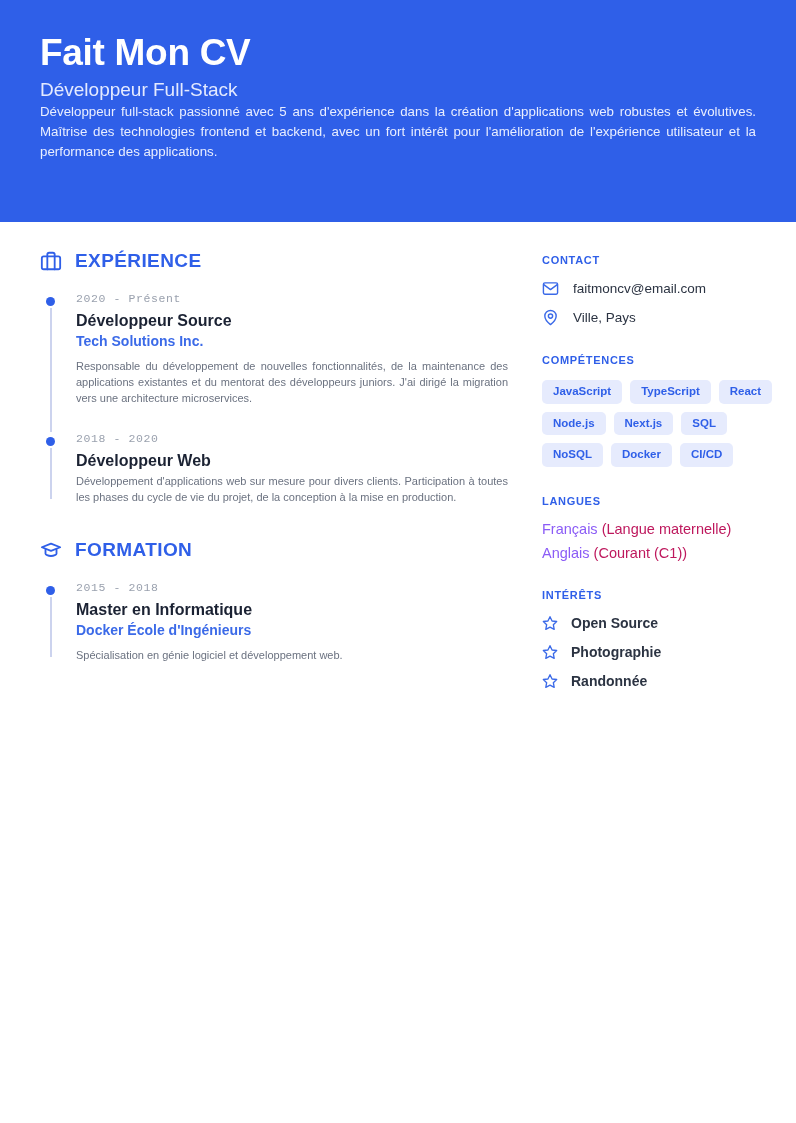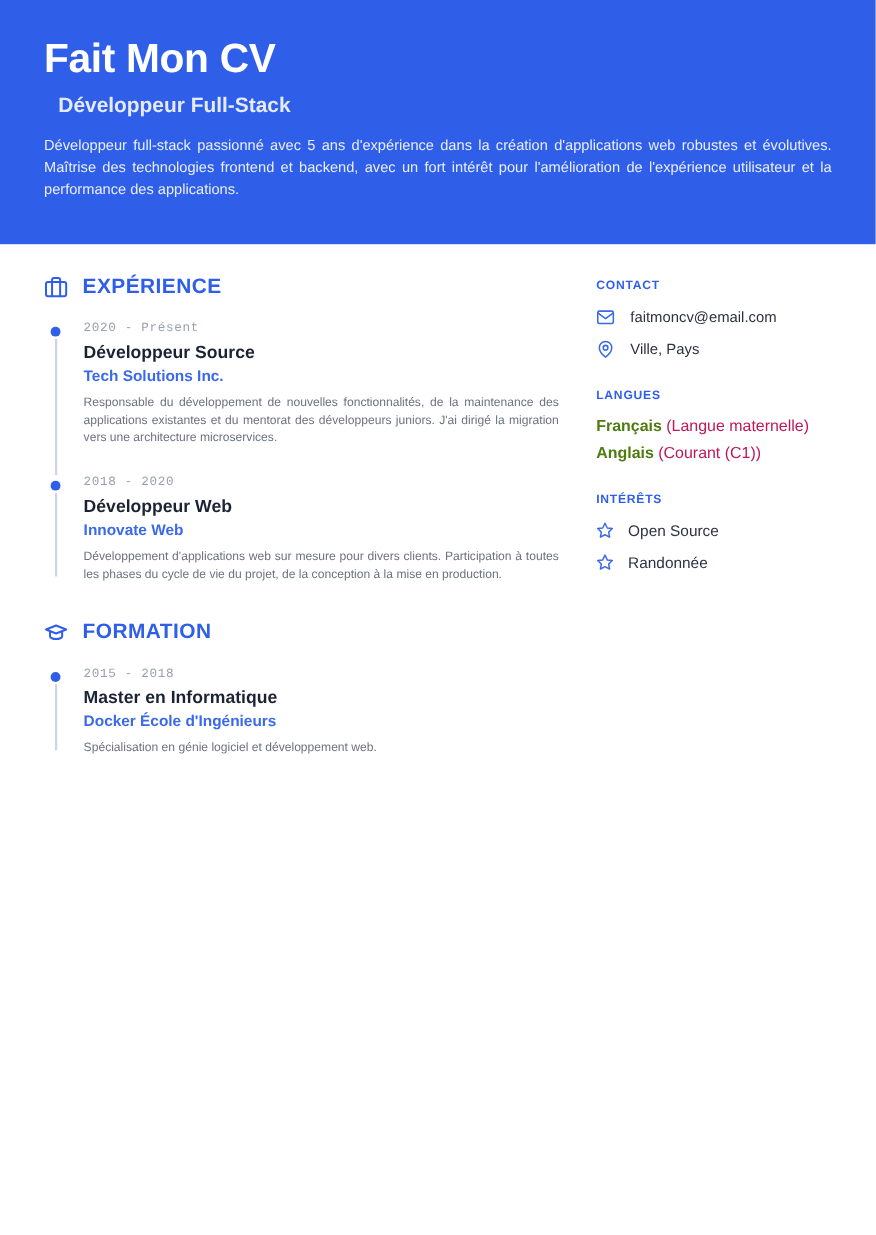--- a/index.html
+++ b/index.html
@@ -33,23 +33,23 @@
   .header-name {
     font-size: 37px;
     font-weight: bold;
     letter-spacing: -0.3px;
     line-height: 1.05;
     margin: 0 0 6px 0;
     color: #ffffff;
   }
   .header-title {
     font-size: 19px;
-    font-weight: bold;
+    font-weight: normal;
     color: #e4eaff;
-    margin: 13px;
+    margin: 0;
     line-height: 1.2;
   }
   .header-summary {
     font-size: 13.3px;
     line-height: 20px;
     color: #e9eeff;
     text-align: justify;
   }
 
   
@@ -176,28 +176,29 @@
     padding: 6px 11px;
     line-height: 1;
     white-space: nowrap;
   }
 
   .lang-row {
     font-size: 14.5px;
     margin-bottom: 8px;
     color: #1b2233;
   }
-  .lang-row .lang-name { font-weight: bold; color: #4d7c0f; text-align: right; }
+  .lang-row .lang-name { font-weight: normal; color: #8b5cf6; text-align: right; }
   .lang-row .lang-level { color: #be185d; }
 
   .interest-row {
     display: flex;
     align-items: center;
     gap: 13px;
     margin-bottom: 13px;
+    font-weight: bold;
   }
   .interest-row .i-icon {
     width: 16px;
     height: 16px;
     color: #3b6ae8;
     flex: none;
     display: block;
   }
   .interest-row .i-text {
     font-size: 14px;
@@ -237,21 +238,20 @@
           <div class="tl-role">Développeur Source</div>
           <div class="tl-org">Tech Solutions Inc.</div>
           <div class="tl-desc">Responsable du développement de nouvelles fonctionnalités, de la maintenance des applications existantes et du mentorat des développeurs juniors. J'ai dirigé la migration vers une architecture microservices.</div>
         </div>
 
         <div class="timeline-item">
           <span class="dot"></span>
           <span class="bar"></span>
           <div class="tl-date">2018 - 2020</div>
           <div class="tl-role">Développeur Web</div>
-          <div class="tl-org">Innovate Web</div>
           <div class="tl-desc">Développement d'applications web sur mesure pour divers clients. Participation à toutes les phases du cycle de vie du projet, de la conception à la mise en production.</div>
         </div>
       </div>
 
       <div class="section-block">
         <div class="section-head">
           <span class="sec-icon">
             <svg viewBox="0 0 24 24" width="22" height="22" fill="none" stroke="currentColor" stroke-width="2" stroke-linecap="round" stroke-linejoin="round">
               <path d="M22 9L12 5 2 9l10 4 10-4z"></path>
               <path d="M6 11.5V16c0 1.1 2.7 2.5 6 2.5s6-1.4 6-2.5v-4.5"></path>
@@ -293,20 +293,34 @@
           <span class="c-icon">
             <svg viewBox="0 0 24 24" width="17" height="17" fill="none" stroke="currentColor" stroke-width="2" stroke-linecap="round" stroke-linejoin="round">
               <path d="M20 10c0 6-8 12-8 12s-8-6-8-12a8 8 0 0 1 16 0z"></path>
               <circle cx="12" cy="10" r="3"></circle>
             </svg>
           </span>
           <span class="c-text">Ville, Pays</span>
         </div>
       </div>
 
+      <div class="side-block">
+        <div class="side-title">COMPÉTENCES</div>
+        <div class="tag-wrap">
+          <span class="tag">JavaScript</span>
+          <span class="tag">TypeScript</span>
+          <span class="tag">React</span>
+          <span class="tag">Node.js</span>
+          <span class="tag">Next.js</span>
+          <span class="tag">SQL</span>
+          <span class="tag">NoSQL</span>
+          <span class="tag">Docker</span>
+          <span class="tag">CI/CD</span>
+        </div>
+      </div>
 
       <div class="side-block">
         <div class="side-title">LANGUES</div>
         <div class="lang-row">
           <span class="lang-name">Français</span>
           <span class="lang-level">(Langue maternelle)</span>
         </div>
         <div class="lang-row">
           <span class="lang-name">Anglais</span>
           <span class="lang-level">(Courant (C1))</span>
@@ -318,26 +332,34 @@
 
         <div class="interest-row">
           <span class="i-icon">
             <svg viewBox="0 0 24 24" width="16" height="16" fill="none" stroke="currentColor" stroke-width="2" stroke-linecap="round" stroke-linejoin="round">
               <polygon points="12 2.5 15.1 9 22 9.8 17 14.6 18.3 21.5 12 18.2 5.7 21.5 7 14.6 2 9.8 8.9 9"></polygon>
             </svg>
           </span>
           <span class="i-text">Open Source</span>
         </div>
 
-
         <div class="interest-row">
           <span class="i-icon">
             <svg viewBox="0 0 24 24" width="16" height="16" fill="none" stroke="currentColor" stroke-width="2" stroke-linecap="round" stroke-linejoin="round">
               <polygon points="12 2.5 15.1 9 22 9.8 17 14.6 18.3 21.5 12 18.2 5.7 21.5 7 14.6 2 9.8 8.9 9"></polygon>
             </svg>
           </span>
+          <span class="i-text">Photographie</span>
+        </div>
+
+        <div class="interest-row">
+          <span class="i-icon">
+            <svg viewBox="0 0 24 24" width="16" height="16" fill="none" stroke="currentColor" stroke-width="2" stroke-linecap="round" stroke-linejoin="round">
+              <polygon points="12 2.5 15.1 9 22 9.8 17 14.6 18.3 21.5 12 18.2 5.7 21.5 7 14.6 2 9.8 8.9 9"></polygon>
+            </svg>
+          </span>
           <span class="i-text">Randonnée</span>
         </div>
       </div>
 
     </div>
   </div>
 </div>
 
 </body></html>

